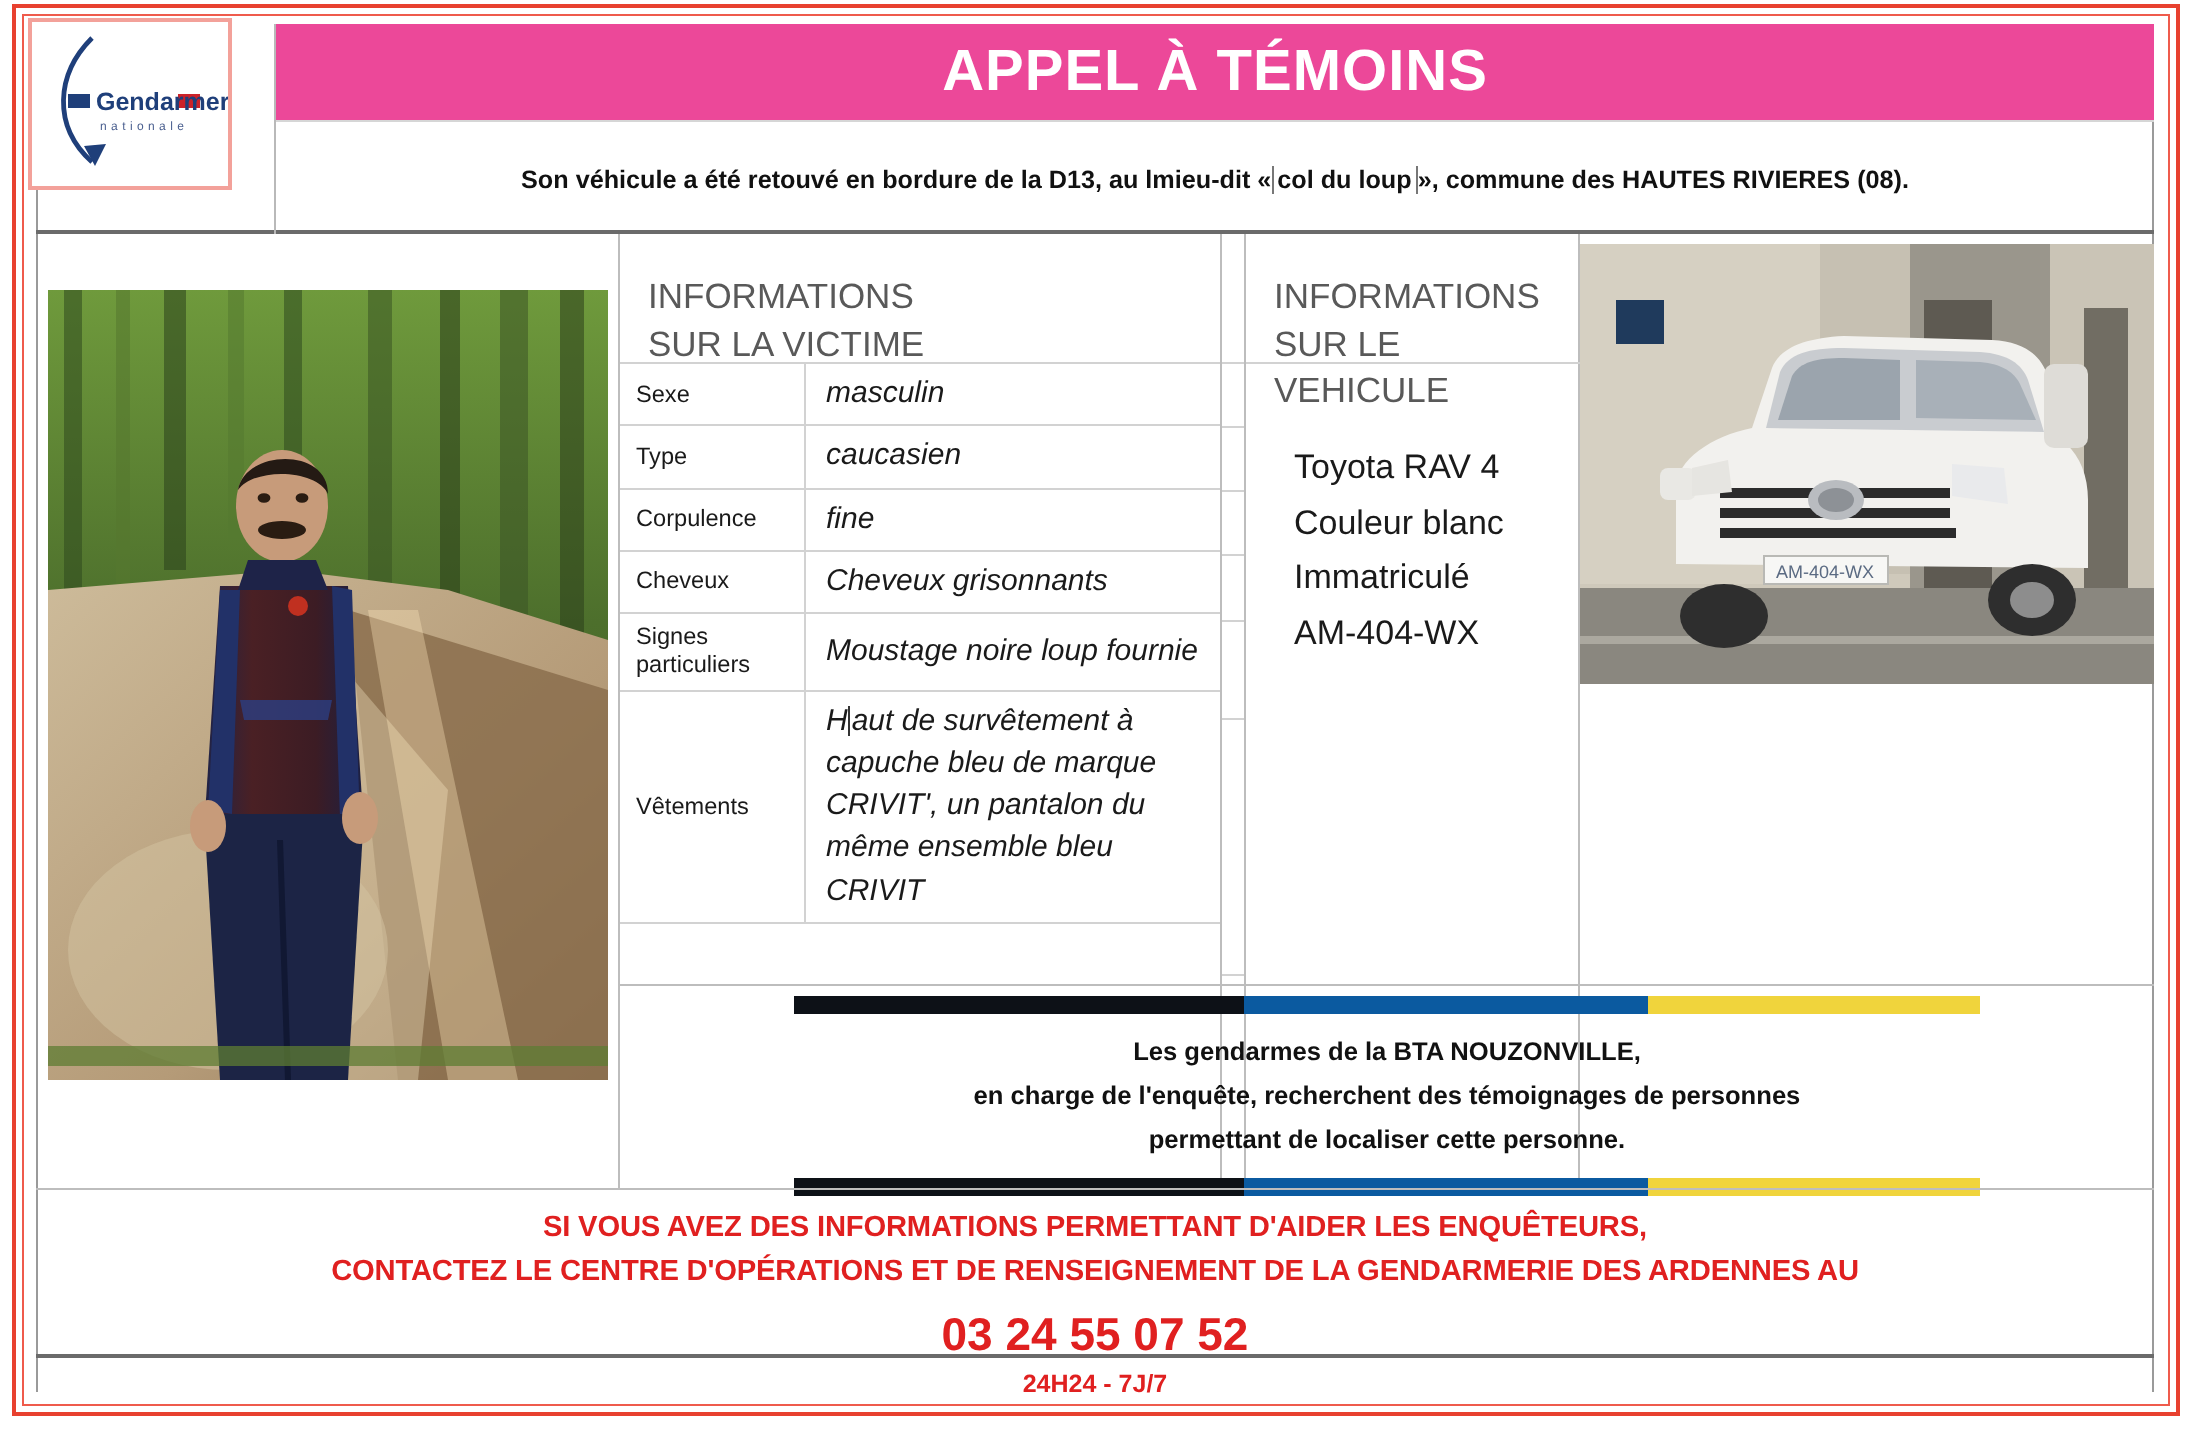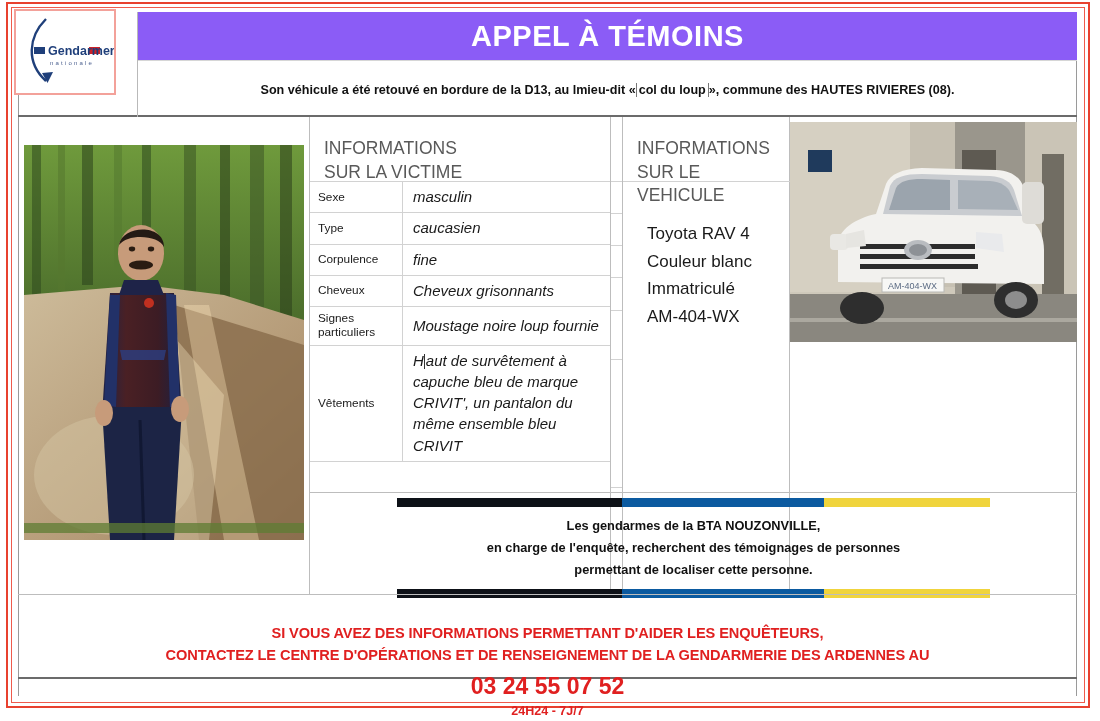--- a/index.html
+++ b/index.html
@@ -54,21 +54,21 @@
     position: absolute;
     left: 0; top: 0;
     width: 120px; height: 105px;
     box-sizing: border-box;
     border-right: 1px solid #b9b9b9;
   }
   .banner {
     position: absolute;
     left: 120px; top: 0;
     width: 939px; height: 49px;
-    background: #8b5cf6;
+    background: #ec4899;
     box-sizing: border-box;
     border-bottom: 1px solid #d6d6d6;
     display: flex;
     align-items: center;
     justify-content: center;
   }
   .banner-title {
     color: #ffffff;
     font-size: 29px;
     font-weight: bold;
@@ -278,21 +278,21 @@
   .contact-cell {
     position: absolute;
     left: 0; top: 477px;
     width: 1059px; height: 85px;
     box-sizing: border-box;
     border-top: 1px solid #bdbdbd;
     display: flex;
     flex-direction: column;
     align-items: center;
     justify-content: flex-start;
-    padding-top: 28px;
+    padding-top: 9px;
   }
   .contact-line {
     color: #e02020;
     font-weight: bold;
     font-size: 14.6px;
     letter-spacing: -0.1px;
     line-height: 1.5;
     text-align: center;
     white-space: nowrap;
   }

